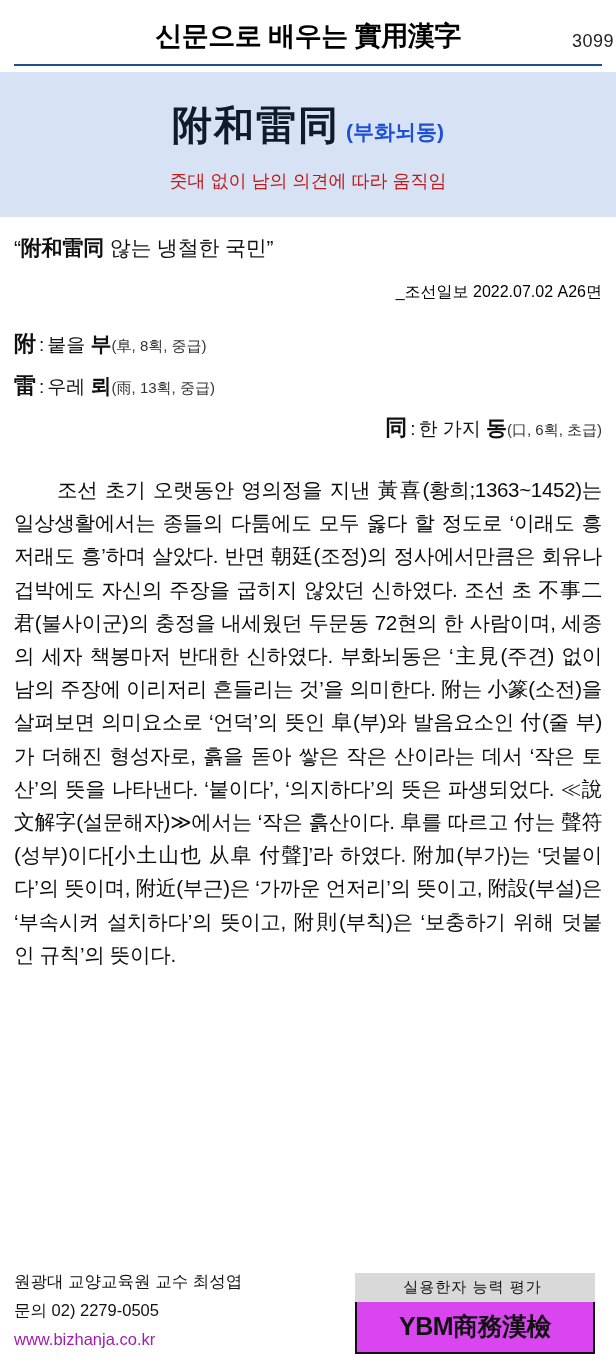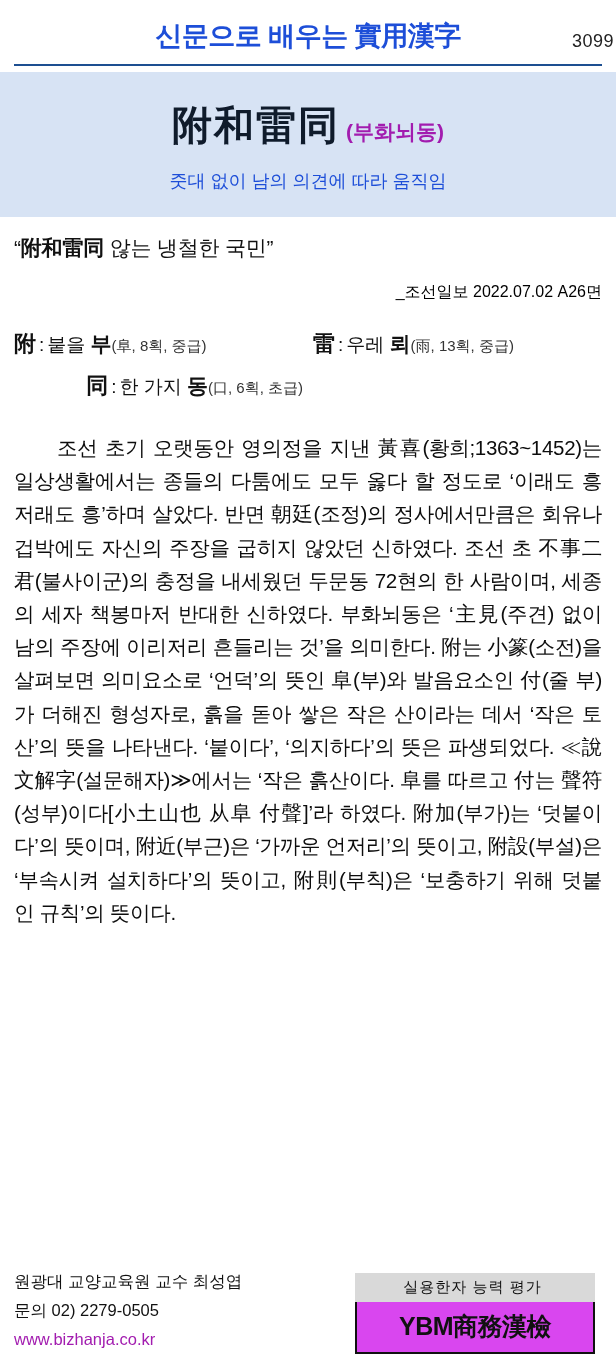--- a/index.html
+++ b/index.html
@@ -20,21 +20,21 @@
   .header {
     padding: 18px 14px 10px 14px;
     display: flex;
     align-items: flex-end;
     justify-content: center;
     position: relative;
   }
   .header-title {
     font-size: 27px;
     font-weight: bold;
-    color: #1d4ed8;
+    color: #000000;
     letter-spacing: -0.5px;
     white-space: nowrap;
   }
   .header-number {
     position: absolute;
     right: 2px;
     bottom: 12px;
     font-size: 18px;
     color: #222;
     letter-spacing: 0.5px;
@@ -61,26 +61,26 @@
   .banner-hanja {
     font-family: "DejaVu Serif", "Liberation Serif", serif;
     font-size: 40px;
     font-weight: bold;
     color: #0f1b2b;
     letter-spacing: 2px;
   }
   .banner-reading {
     font-size: 21px;
     font-weight: bold;
-    color: #a21caf;
+    color: #1d4ed8;
   }
   .banner-sub {
     margin-top: 16px;
     font-size: 18px;
-    color: #1d4ed8;
+    color: #b91c1c;
   }
 
   
   .content {
     padding: 0 14px;
   }
   .quote {
     margin-top: 17px;
     font-size: 21px;
     color: #111;
@@ -94,21 +94,21 @@
     margin-top: 20px;
     text-align: right;
     font-size: 16px;
     color: #000000;
   }
 
   
   .chars {
     margin-top: 26px;
     display: grid;
-    grid-template-columns: 1fr 1fr;
+    grid-template-columns: 1fr;
     row-gap: 12px;
     column-gap: 10px;
   }
   .char-entry {
     font-size: 19px;
     white-space: nowrap;
     color: #111;
   }
   .char-entry.right {
     text-align: right;

